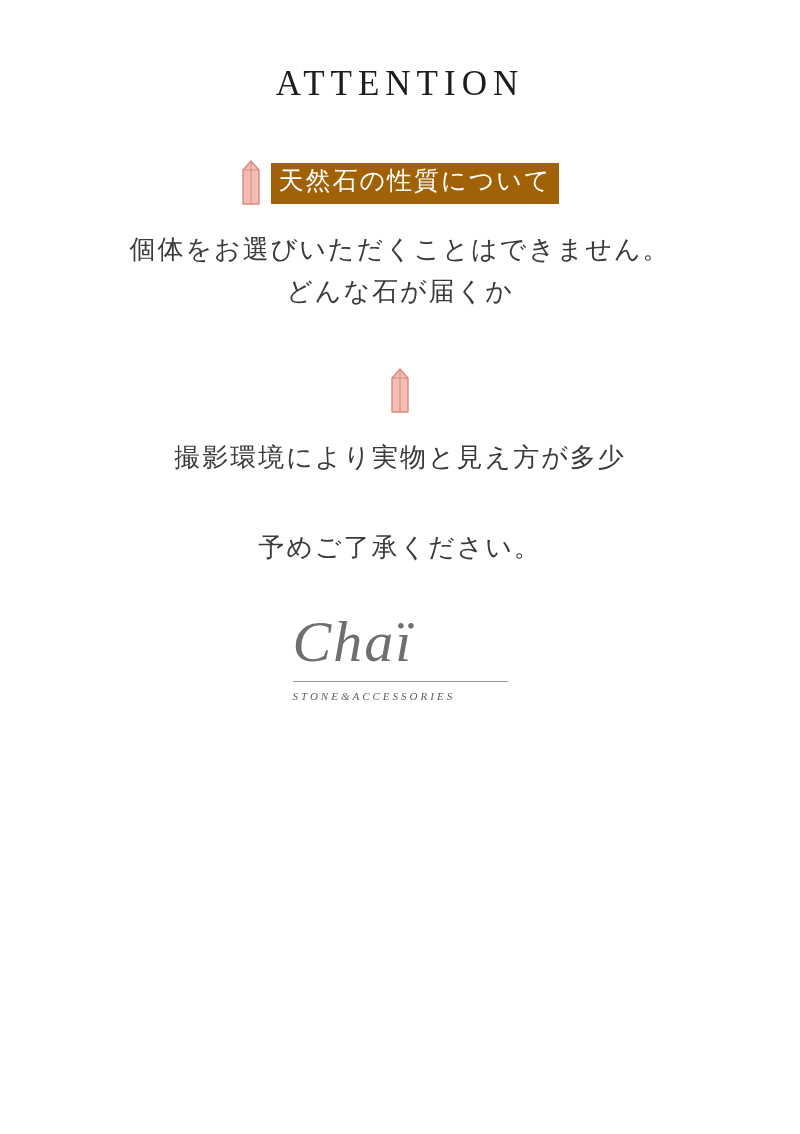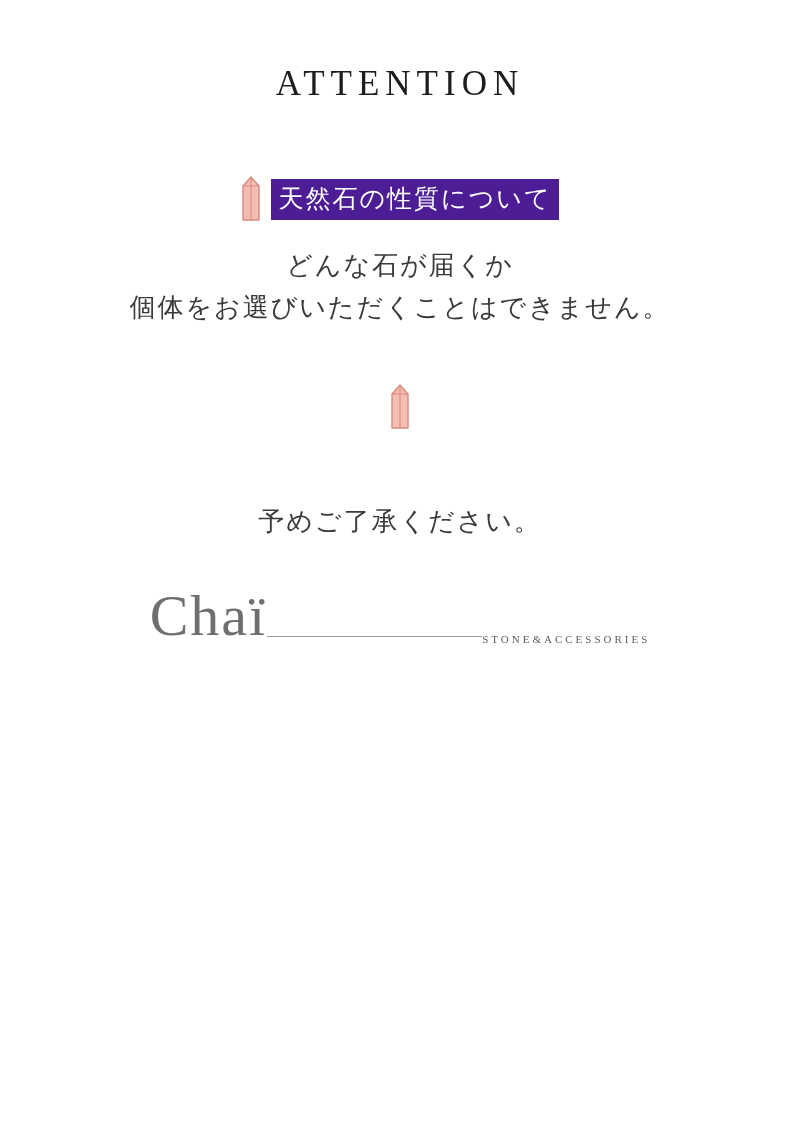--- a/index.html
+++ b/index.html
@@ -24,47 +24,47 @@
     flex-direction: column;
     align-items: center;
   }
   .attention-title {
     font-family: "Liberation Serif", serif;
     font-size: 35px;
     letter-spacing: 6px;
     color: #1d1d1d;
     text-align: center;
     margin-top: 20px;
-    margin-bottom: 16px;
+    margin-bottom: 0;
     font-weight: 400;
   }
 
   
   .section-head {
     display: flex;
     align-items: center;
     justify-content: center;
     gap: 10px;
     margin-top: 56px;
   }
   .crystal-icon {
     width: 20px;
     height: 46px;
     display: block;
     flex: 0 0 auto;
   }
   .section-label {
-    background: #4c1d95;
+    background: #a16207;
     color: #ffffff;
     font-size: 25px;
     line-height: 1.0;
     letter-spacing: 2px;
     padding: 7px 8px 9px 8px;
     white-space: nowrap;
-    font-family: Liberation Serif, serif;
+    font-family: Liberation Mono, monospace;
     font-weight: 400;
   }
 
   .body-text {
     text-align: center;
     font-size: 26px;
     line-height: 1.62;
     letter-spacing: 2px;
     color: #3a3a3a;
     margin-top: 22px;
@@ -79,21 +79,23 @@
     letter-spacing: 2px;
     color: #3a3a3a;
     margin-top: 52px;
     font-family: Liberation Mono, monospace;
   }
 
   
   .brand {
     margin-top: 48px;
     display: flex;
-    align-items: flex-end;
+    flex-direction: column;
+    align-items: flex-start;
+    font-style: italic;
   }
   .brand-name {
     font-family: "Liberation Serif", serif;
     font-size: 58px;
     color: #6f6f6f;
     letter-spacing: 2px;
     line-height: 1;
     font-weight: 400;
   }
   .brand-rule {
@@ -121,34 +123,35 @@
       <svg class="crystal-icon" viewBox="0 0 20 46" xmlns="http://www.w3.org/2000/svg">
         <polygon points="10,1 18,10 18,44 2,44 2,10" fill="#f3bdb3" stroke="#d98a7e" stroke-width="1.4" stroke-linejoin="round"></polygon>
         <line x1="10" y1="1" x2="10" y2="44" stroke="#d98a7e" stroke-width="1"></line>
         <line x1="2" y1="10" x2="18" y2="10" stroke="#d98a7e" stroke-width="1"></line>
       </svg>
     </span>
     <span class="section-label">天然石の性質について</span>
   </div>
 
   <div class="body-text">
+    <div>個体をお選びいただくことはできません。</div>
     <div>どんな石が届くか</div>
-    <div>個体をお選びいただくことはできません。</div>
   </div>
 
   <div class="section-head">
     <span>
       <svg class="crystal-icon" viewBox="0 0 20 46" xmlns="http://www.w3.org/2000/svg">
         <polygon points="10,1 18,10 18,44 2,44 2,10" fill="#f3bdb3" stroke="#d98a7e" stroke-width="1.4" stroke-linejoin="round"></polygon>
         <line x1="10" y1="1" x2="10" y2="44" stroke="#d98a7e" stroke-width="1"></line>
         <line x1="2" y1="10" x2="18" y2="10" stroke="#d98a7e" stroke-width="1"></line>
       </svg>
     </span>
   </div>
   <div class="body-text">
+    <div>撮影環境により実物と見え方が多少</div>
   </div>
 
   <div class="closing">予めご了承ください。</div>
 
   <div class="brand">
     <div class="brand-name">Chaï</div>
     <div class="brand-rule"></div>
     <div class="brand-sub">STONE&amp;ACCESSORIES</div>
   </div>
 

